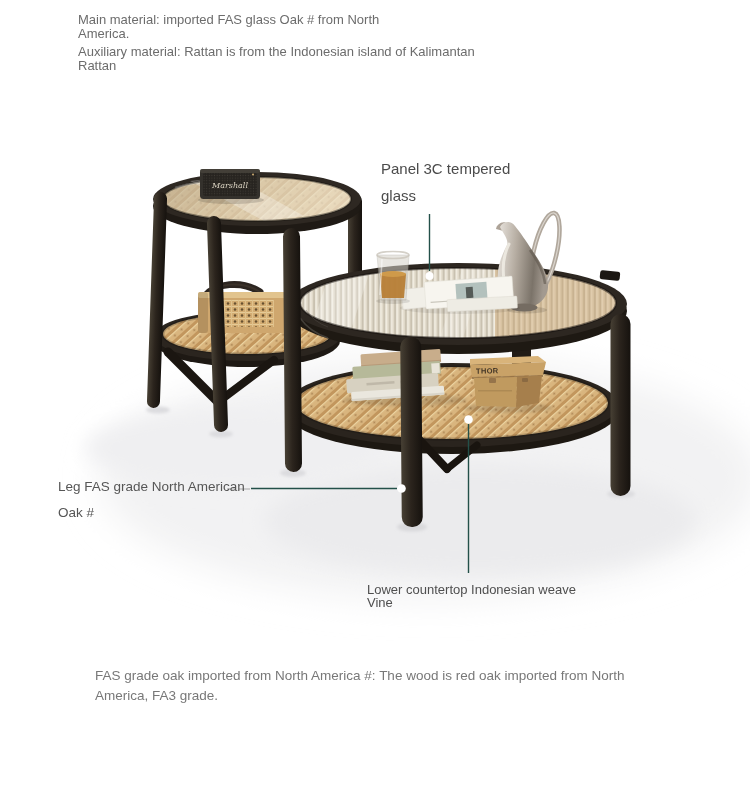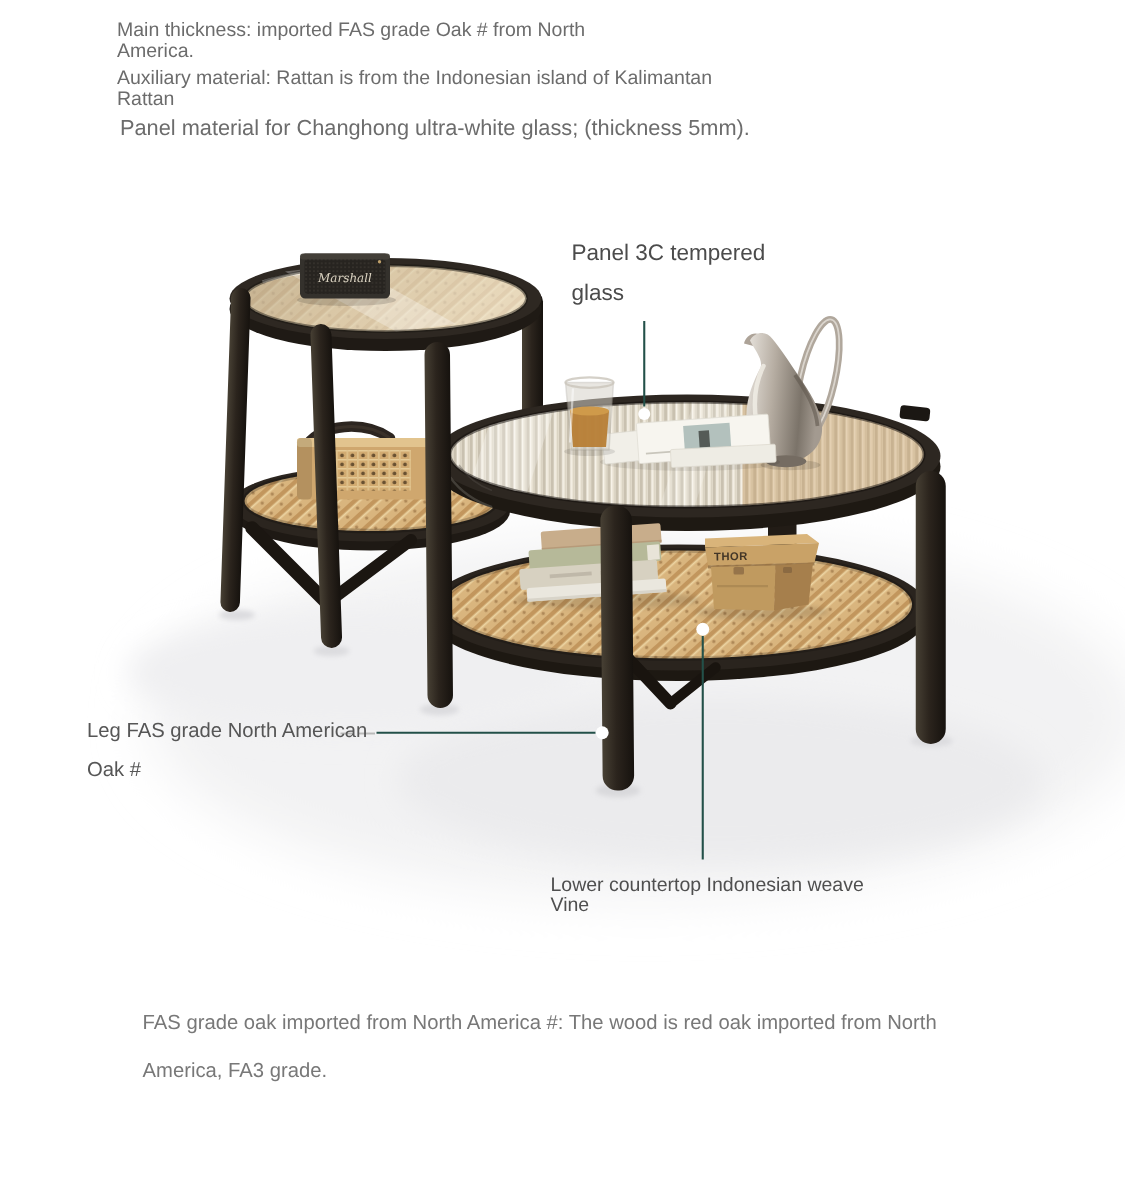--- a/index.html
+++ b/index.html
@@ -7,21 +7,21 @@
          font-family:"Liberation Sans",sans-serif;}
   .scene{position:absolute;left:0;top:0;}
   .txt{position:absolute;white-space:pre-line;}
   .spec{color:#6c6c6c;font-size:13px;line-height:13.5px;}
   .spec-main{left:78px;top:13px;}
   .spec-aux{left:78px;top:45px;}
   .spec-panel{left:80px;top:79px;font-size:14.5px;line-height:15px;}
   .lbl-panel{left:381px;top:155px;font-size:15px;line-height:27px;color:#4b4b4b;}
   .lbl-leg{left:58px;top:474px;font-size:13.5px;line-height:26px;color:#565656;}
   .lbl-lower{left:367px;top:583px;font-size:13px;line-height:13px;color:#4f4f4f;}
-  .footer{left:95px;top:666px;font-size:13.5px;line-height:32px;color:#787878;}
+  .footer{left:95px;top:666px;font-size:13.5px;line-height:20px;color:#787878;}
 </style>
 </head>
 <body>
 
 <div class="stage">
 
   <svg class="scene" width="750" height="790" viewBox="0 0 750 790">
     <defs>
       <linearGradient id="legG" x1="0" y1="0" x2="1" y2="0">
         <stop offset="0" stop-color="#474034"></stop>
@@ -235,25 +235,24 @@
       <circle cx="429.5" cy="276" r="4" fill="#ffffff"></circle>
       <line x1="227" y1="489" x2="235" y2="489" stroke="#b9b9b9" stroke-width="1.3"></line>
       <line x1="239" y1="489" x2="250" y2="489" stroke="#b9b9b9" stroke-width="1.3"></line>
       <line x1="251" y1="488.5" x2="397" y2="488.5" stroke="#235049" stroke-width="1.4"></line>
       <circle cx="401.5" cy="488.5" r="4.3" fill="#ffffff"></circle>
       <circle cx="468.5" cy="419.5" r="4.3" fill="#ffffff"></circle>
       <line x1="468.5" y1="424" x2="468.5" y2="573" stroke="#235049" stroke-width="1.4"></line>
     </g>
   </svg>
 
-  <div class="txt spec spec-main">Main thickness: imported FAS grade Oak # from North
+  <div class="txt spec spec-main">Main material: imported FAS glass Oak # from North
 America.</div>
   <div class="txt spec spec-aux">Auxiliary material: Rattan is from the Indonesian island of Kalimantan
 Rattan</div>
-  <div class="txt spec spec-panel">Panel material for Changhong ultra-white glass; (thickness 5mm).</div>
 
   <div class="txt lbl-panel">Panel 3C tempered
 glass</div>
   <div class="txt lbl-lower">Lower countertop Indonesian weave
 Vine</div>
   <div class="txt lbl-leg">Leg FAS grade North American
 Oak #</div>
 
   <div class="txt footer">FAS grade oak imported from North America #: The wood is red oak imported from North
 America, FA3 grade.</div>

